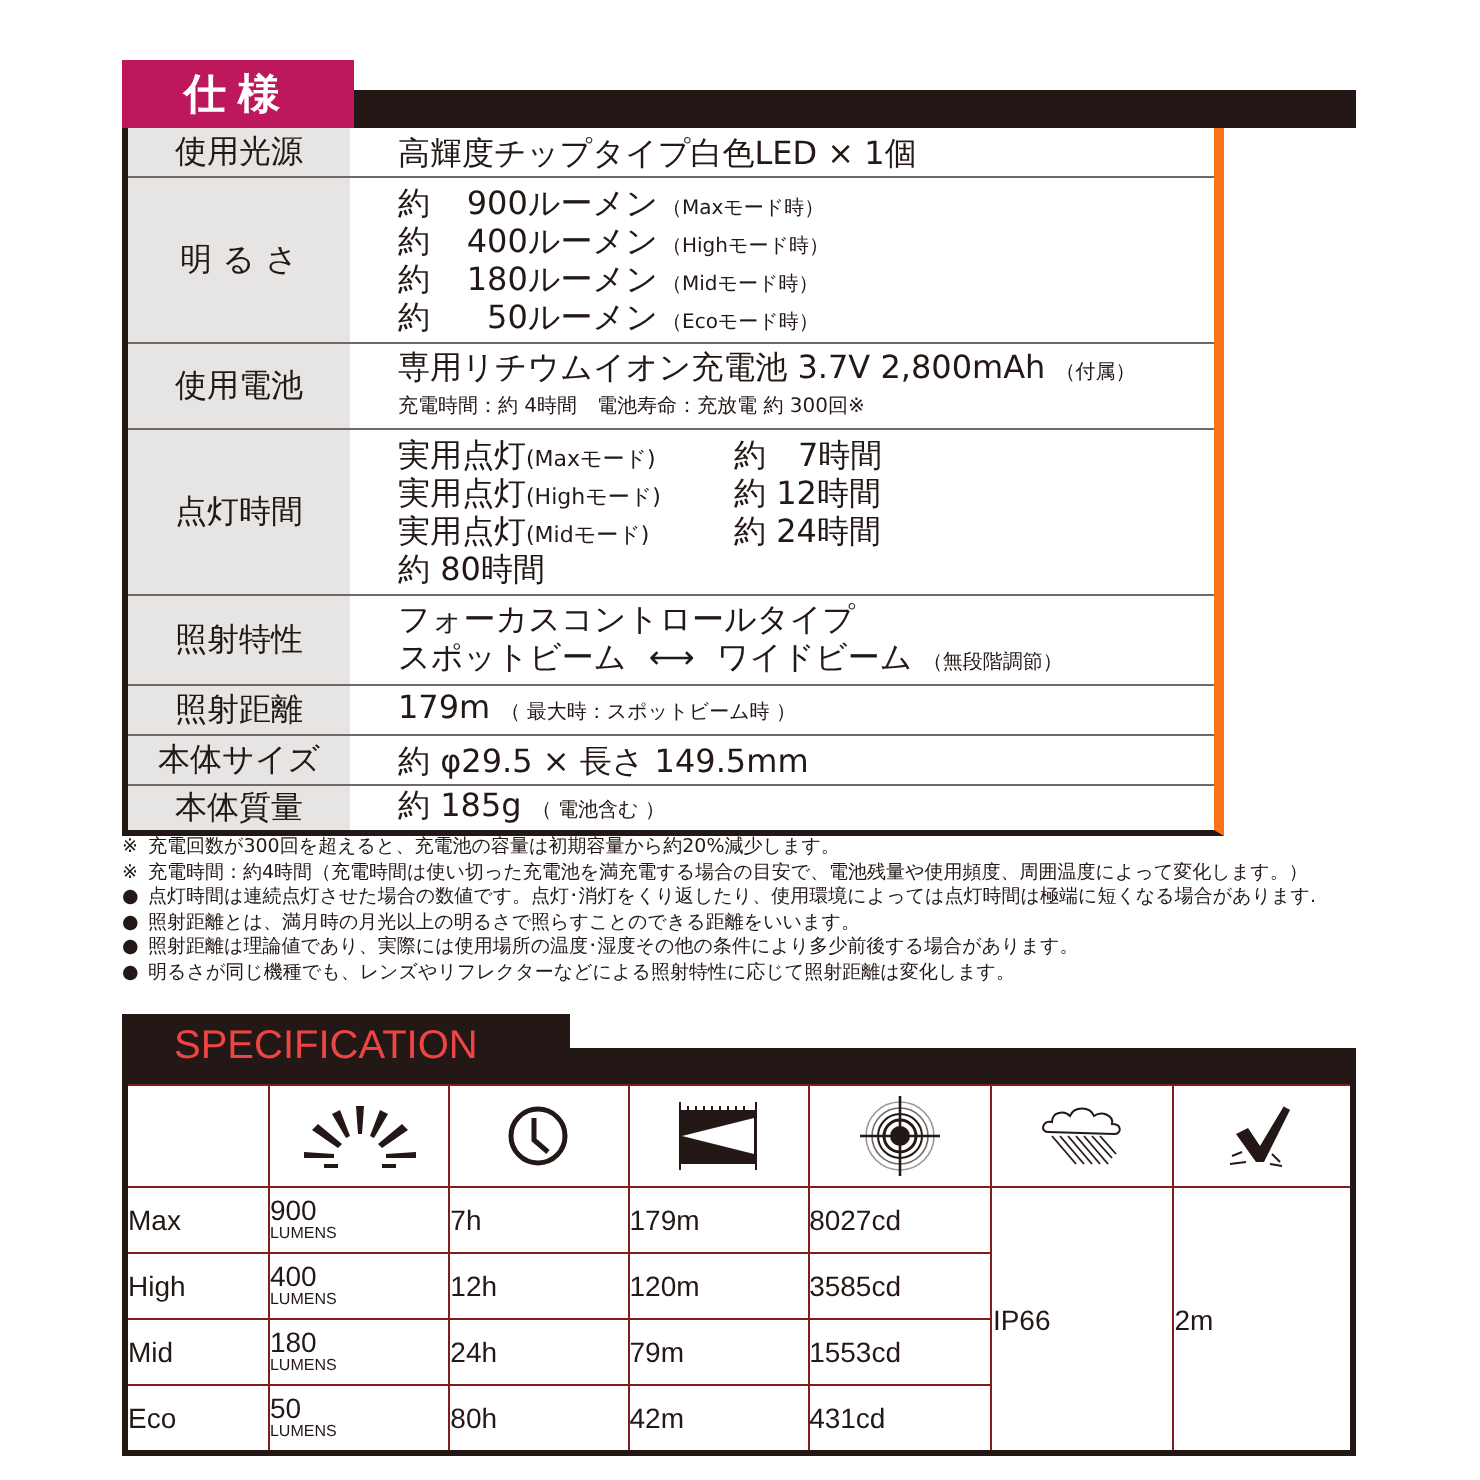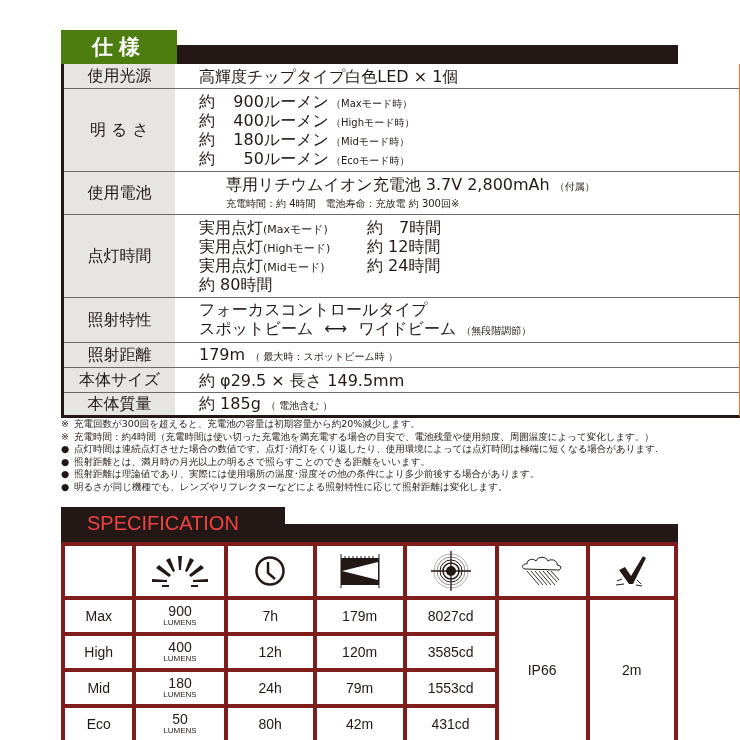--- a/index.html
+++ b/index.html
@@ -1,36 +1,36 @@
 <!DOCTYPE html>
 <html><head>
   <meta charset="utf-8">
   <style>
     html, body { margin: 0; padding: 0; background: #ffffff; }
     body { width: 740px; height: 740px; position: relative; overflow: hidden;
            font-family: "DejaVu Sans", "Liberation Sans", sans-serif; color: #231815; }
 
     
     .jp-title-tab { position: absolute; left: 61px; top: 30px; width: 116px; height: 34px;
-                    background: #4d7c0f; color: #fff; font-size: 21px; font-weight: bold;
+                    background: #be185d; color: #fff; font-size: 21px; font-weight: bold;
                     display: flex; align-items: center; justify-content: center; letter-spacing: 6px; font-family: Liberation Serif, serif; }
     .jp-title-bar { position: absolute; left: 61px; top: 45px; width: 617px; height: 19px; background: #231815; }
-    .jp-table { position: absolute; left: 61px; top: 64px; width: 679px;
-                border-left: 3px solid #231815; border-right: 1px solid #f97316; border-bottom: 3px solid #231815;
+    .jp-table { position: absolute; left: 61px; top: 64px; width: 551px;
+                border-left: 3px solid #231815; border-right: 5px solid #f97316; border-bottom: 3px solid #231815;
                 box-sizing: border-box; }
     .jp-row { display: flex; border-top: 1px solid #6f6a68; }
     .jp-row:first-child { border-top: none; }
     .jp-label { width: 111px; background: #e6e5e4; display: flex; align-items: center; justify-content: center;
                 font-size: 16px; color: #231815; flex-shrink: 0; }
     .jp-value { flex: 1; padding-left: 24px; font-size: 16px; line-height: 19px; display: flex; flex-direction: column; justify-content: center; }
     .small { font-size: 10px; }
     .sub { font-size: 11px; }
     .r-source { height: 24px; }
     .r-bright { height: 82px; }
-    .r-batt { height: 42px; gap: 27px; }
+    .r-batt { height: 42px; }
     .r-time { height: 82px; }
     .r-beam { height: 44px; }
     .r-dist { height: 24px; }
     .r-size { height: 24px; }
     .r-weight { height: 22px; }
     .bright-line, .time-line { display: flex; align-items: baseline; height: 19px; }
     .bright-yaku { width: 30px; }
     .bright-num { width: 100px; text-align: right; padding-right: 2px; }
     .time-label { width: 168px; }
     .time-val { }
@@ -44,21 +44,21 @@
     
     .en-title-tab { position: absolute; left: 61px; top: 507px; width: 224px; height: 33px; background: #231815;
                     color: #ef4444; font-family: "Liberation Sans", sans-serif; font-size: 20px;
                     display: flex; align-items: center; padding-left: 26px; box-sizing: border-box; }
     .en-title-bar { position: absolute; left: 61px; top: 524px; width: 617px; height: 18px; background: #231815; }
     .ansi { position: absolute; right: 64px; top: 524px; height: 18px; color: #fff; font-family: "Liberation Sans", sans-serif;
             font-weight: bold; font-size: 18px; line-height: 19px; margin-top: 24px; }
     .en-table { position: absolute; left: 61px; top: 542px; width: 617px; border-collapse: collapse;
                 font-family: "Liberation Sans", sans-serif; color: #231815;
                 border: 3px solid #231815; border-top: none; }
-    .en-table td { border: 4px solid #7f1d1d; text-align: center; vertical-align: middle; padding: 0; }
+    .en-table td { border: 1px solid #7f1d1d; text-align: left; vertical-align: middle; padding: 0; }
     .en-table tr.icon-row td { height: 50px; }
     .en-table tr.data-row td { height: 32px; font-size: 14px; }
     .lum-num { font-size: 14px; line-height: 13px; display: block; }
     .lum-unit { font-size: 8px; line-height: 9px; display: block; }
     .c-mode { width: 71px; }
     .c-lum { width: 90px; }
     .c-time { width: 90px; }
     .c-dist { width: 90px; }
     .c-cd { width: 92px; }
     .c-ip { width: 91px; }

